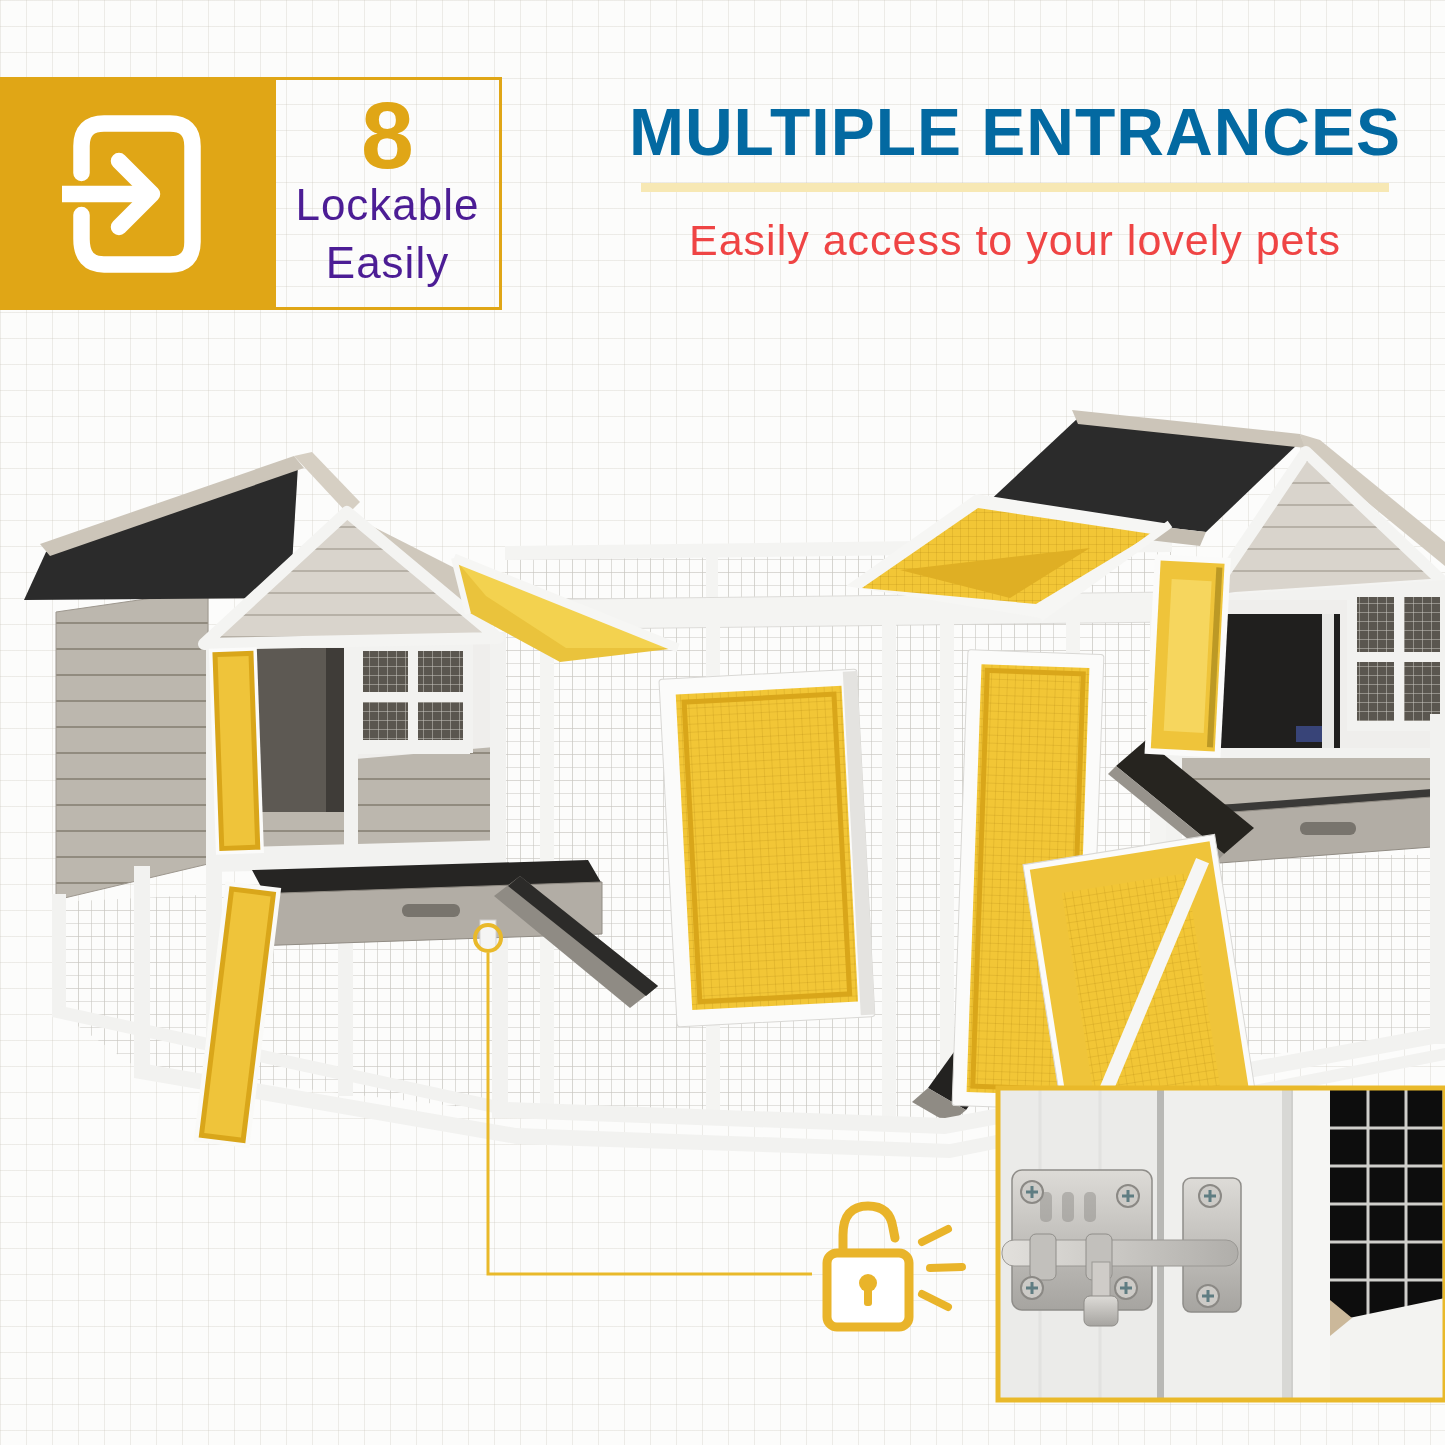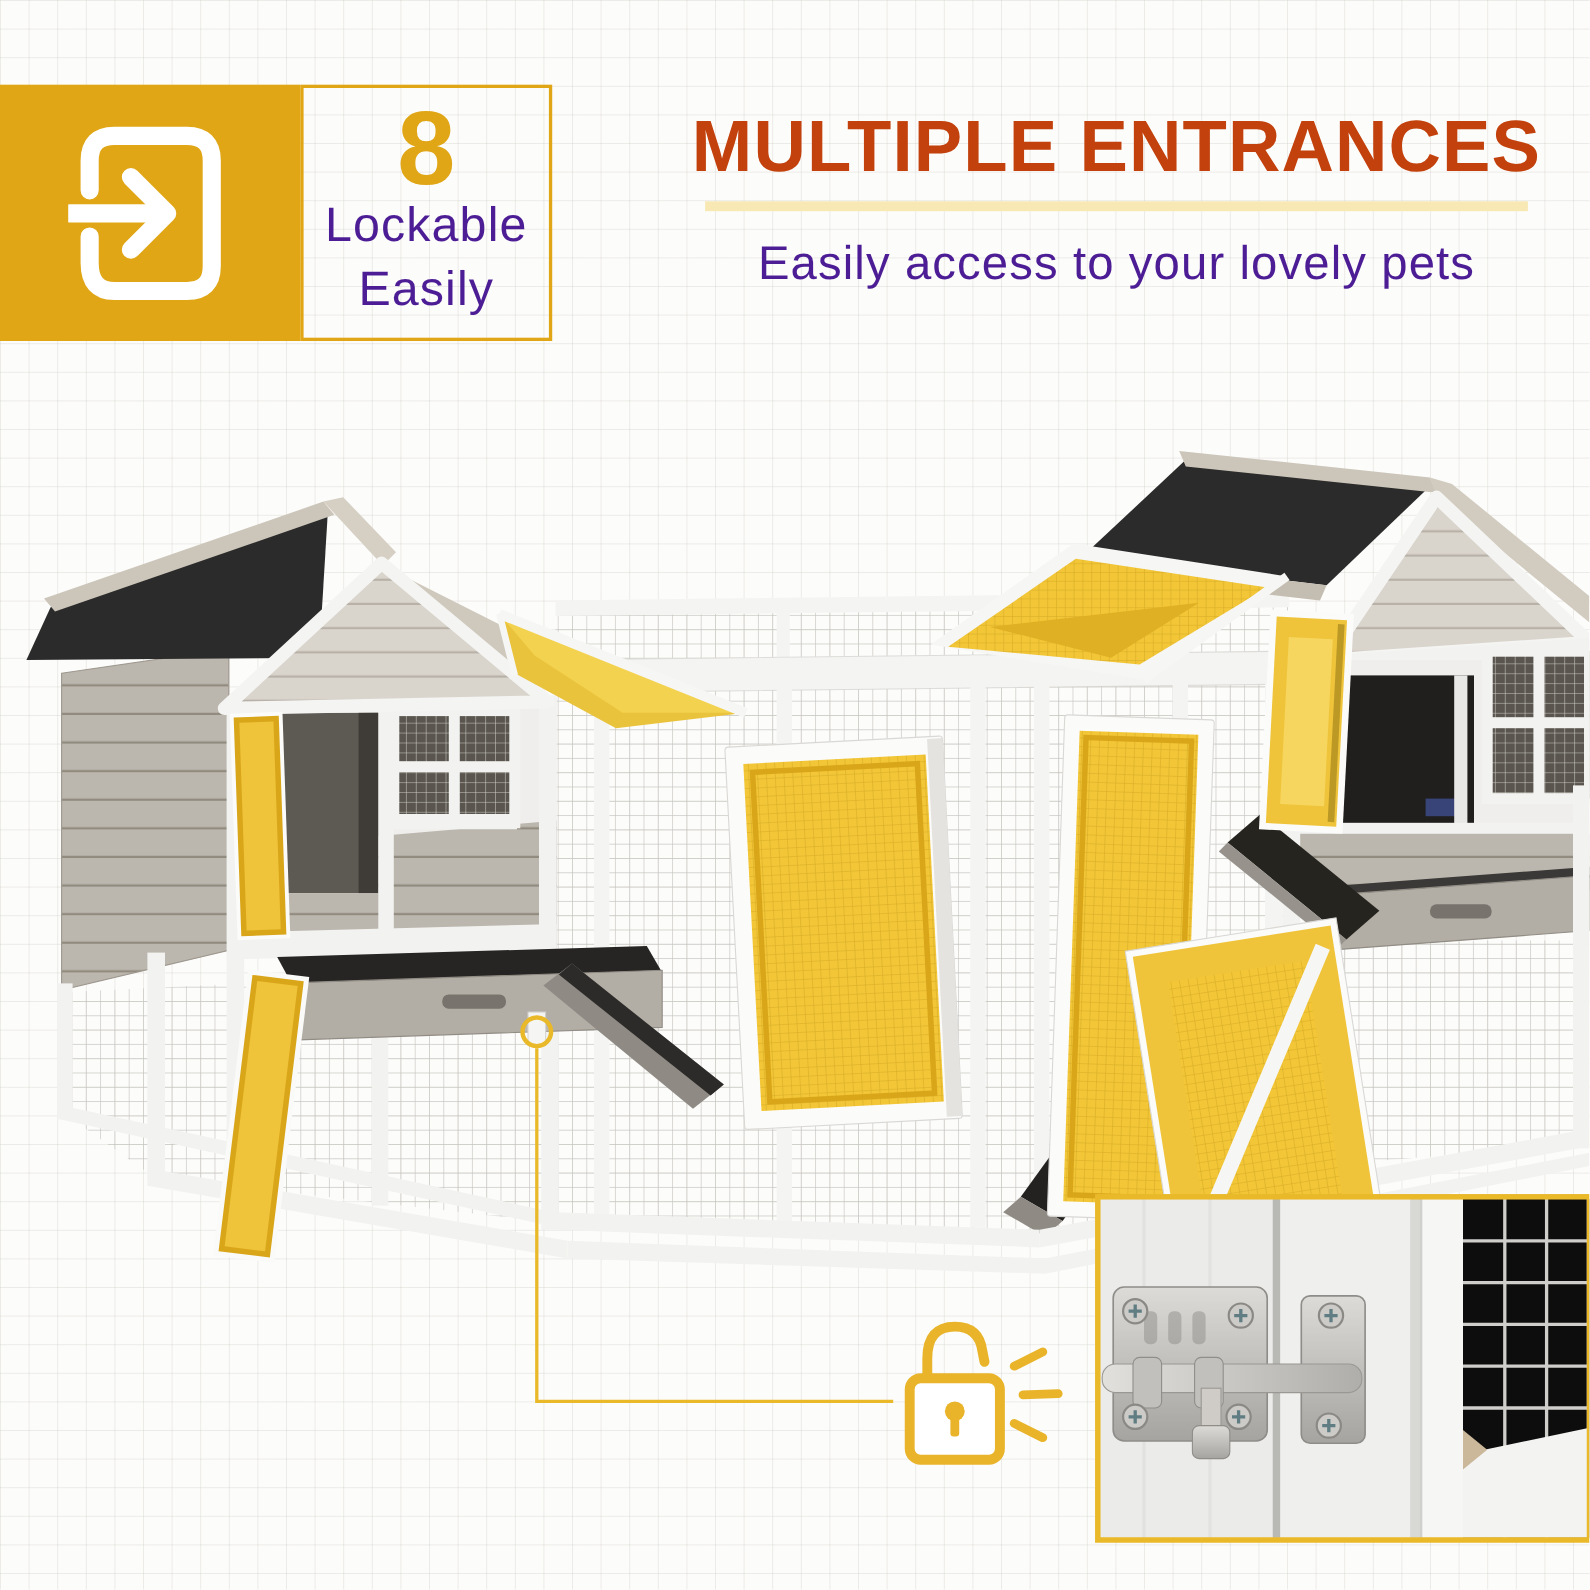--- a/index.html
+++ b/index.html
@@ -12,23 +12,23 @@
       linear-gradient(to bottom, rgba(200,196,186,.30) 1px, transparent 1px);
     background-size:26px 26px;
   }
   .badge{position:absolute;left:0;top:77px;display:flex;}
   .badge-icon-box{width:273px;height:233px;background:#E0A616;display:flex;align-items:center;justify-content:center;}
   .badge-text-box{width:229px;height:233px;border:3px solid #E0A616;box-sizing:border-box;
     display:flex;flex-direction:column;align-items:center;justify-content:center;}
   .badge-count{font-size:95px;font-weight:800;color:#E0A616;line-height:.85;}
   .badge-label{font-size:44px;font-weight:300;color:#4c1d95;letter-spacing:1px;line-height:1.32;text-align:center;}
   .heading-block{position:absolute;left:585px;top:98px;width:860px;text-align:center;}
-  .heading-title{font-size:66px;font-weight:700;color:#c2410c;letter-spacing:1px;line-height:1.05;white-space:nowrap;}
+  .heading-title{font-size:66px;font-weight:700;color:#0369a1;letter-spacing:1px;line-height:1.05;white-space:nowrap;}
   .heading-divider{width:748px;height:9px;background:#F7E8B4;margin:16px auto 0;}
-  .heading-subtitle{font-size:43px;font-weight:300;color:#4c1d95;letter-spacing:1px;margin-top:24px;}
+  .heading-subtitle{font-size:43px;font-weight:300;color:#ef4444;letter-spacing:1px;margin-top:24px;}
   .product-svg{position:absolute;left:0;top:380px;width:1445px;height:1065px;}
 </style>
 </head>
 <body>
 
 <div class="badge">
   <div class="badge-icon-box">
     <svg width="150" height="172" viewBox="0 0 100 112">
       <path d="M 13 42 V 24 Q 13 9 28 9 H 72 Q 87 9 87 24 V 88 Q 87 103 72 103 H 28 Q 13 103 13 86 V 70" fill="none" stroke="#ffffff" stroke-width="11" stroke-linecap="round"></path>
       <line x1="1" y1="56" x2="53" y2="56" stroke="#ffffff" stroke-width="11" stroke-linecap="round"></line>

